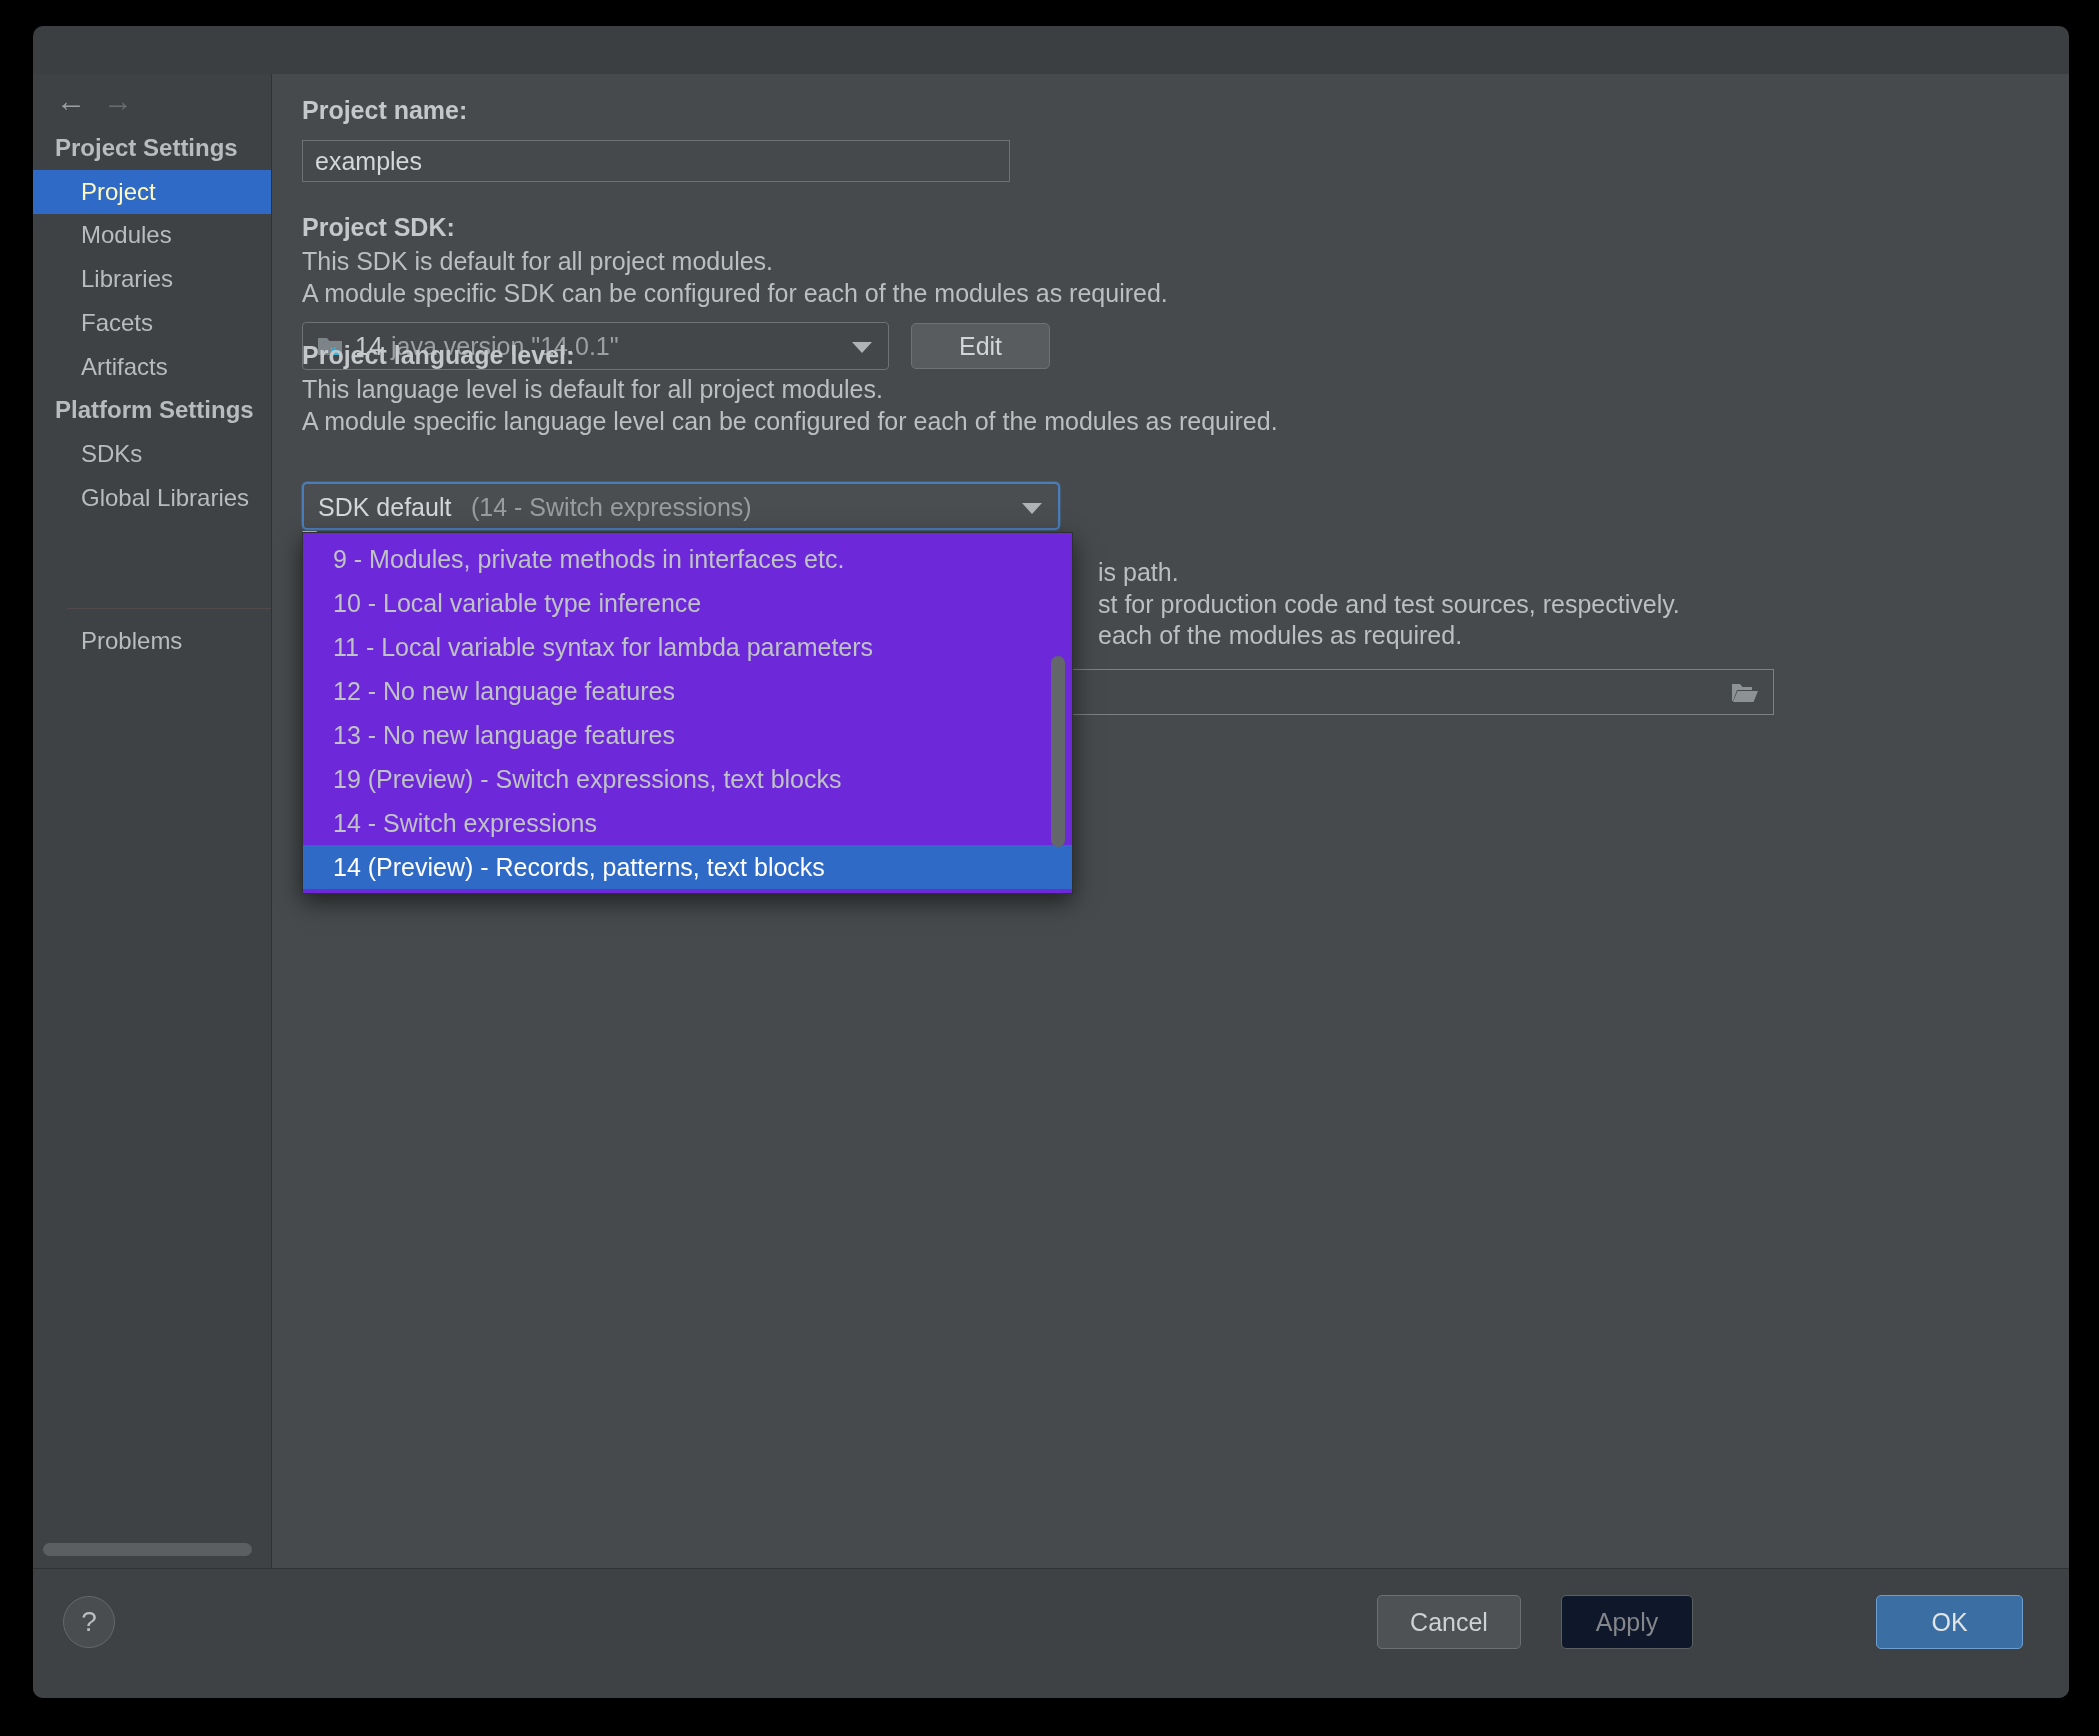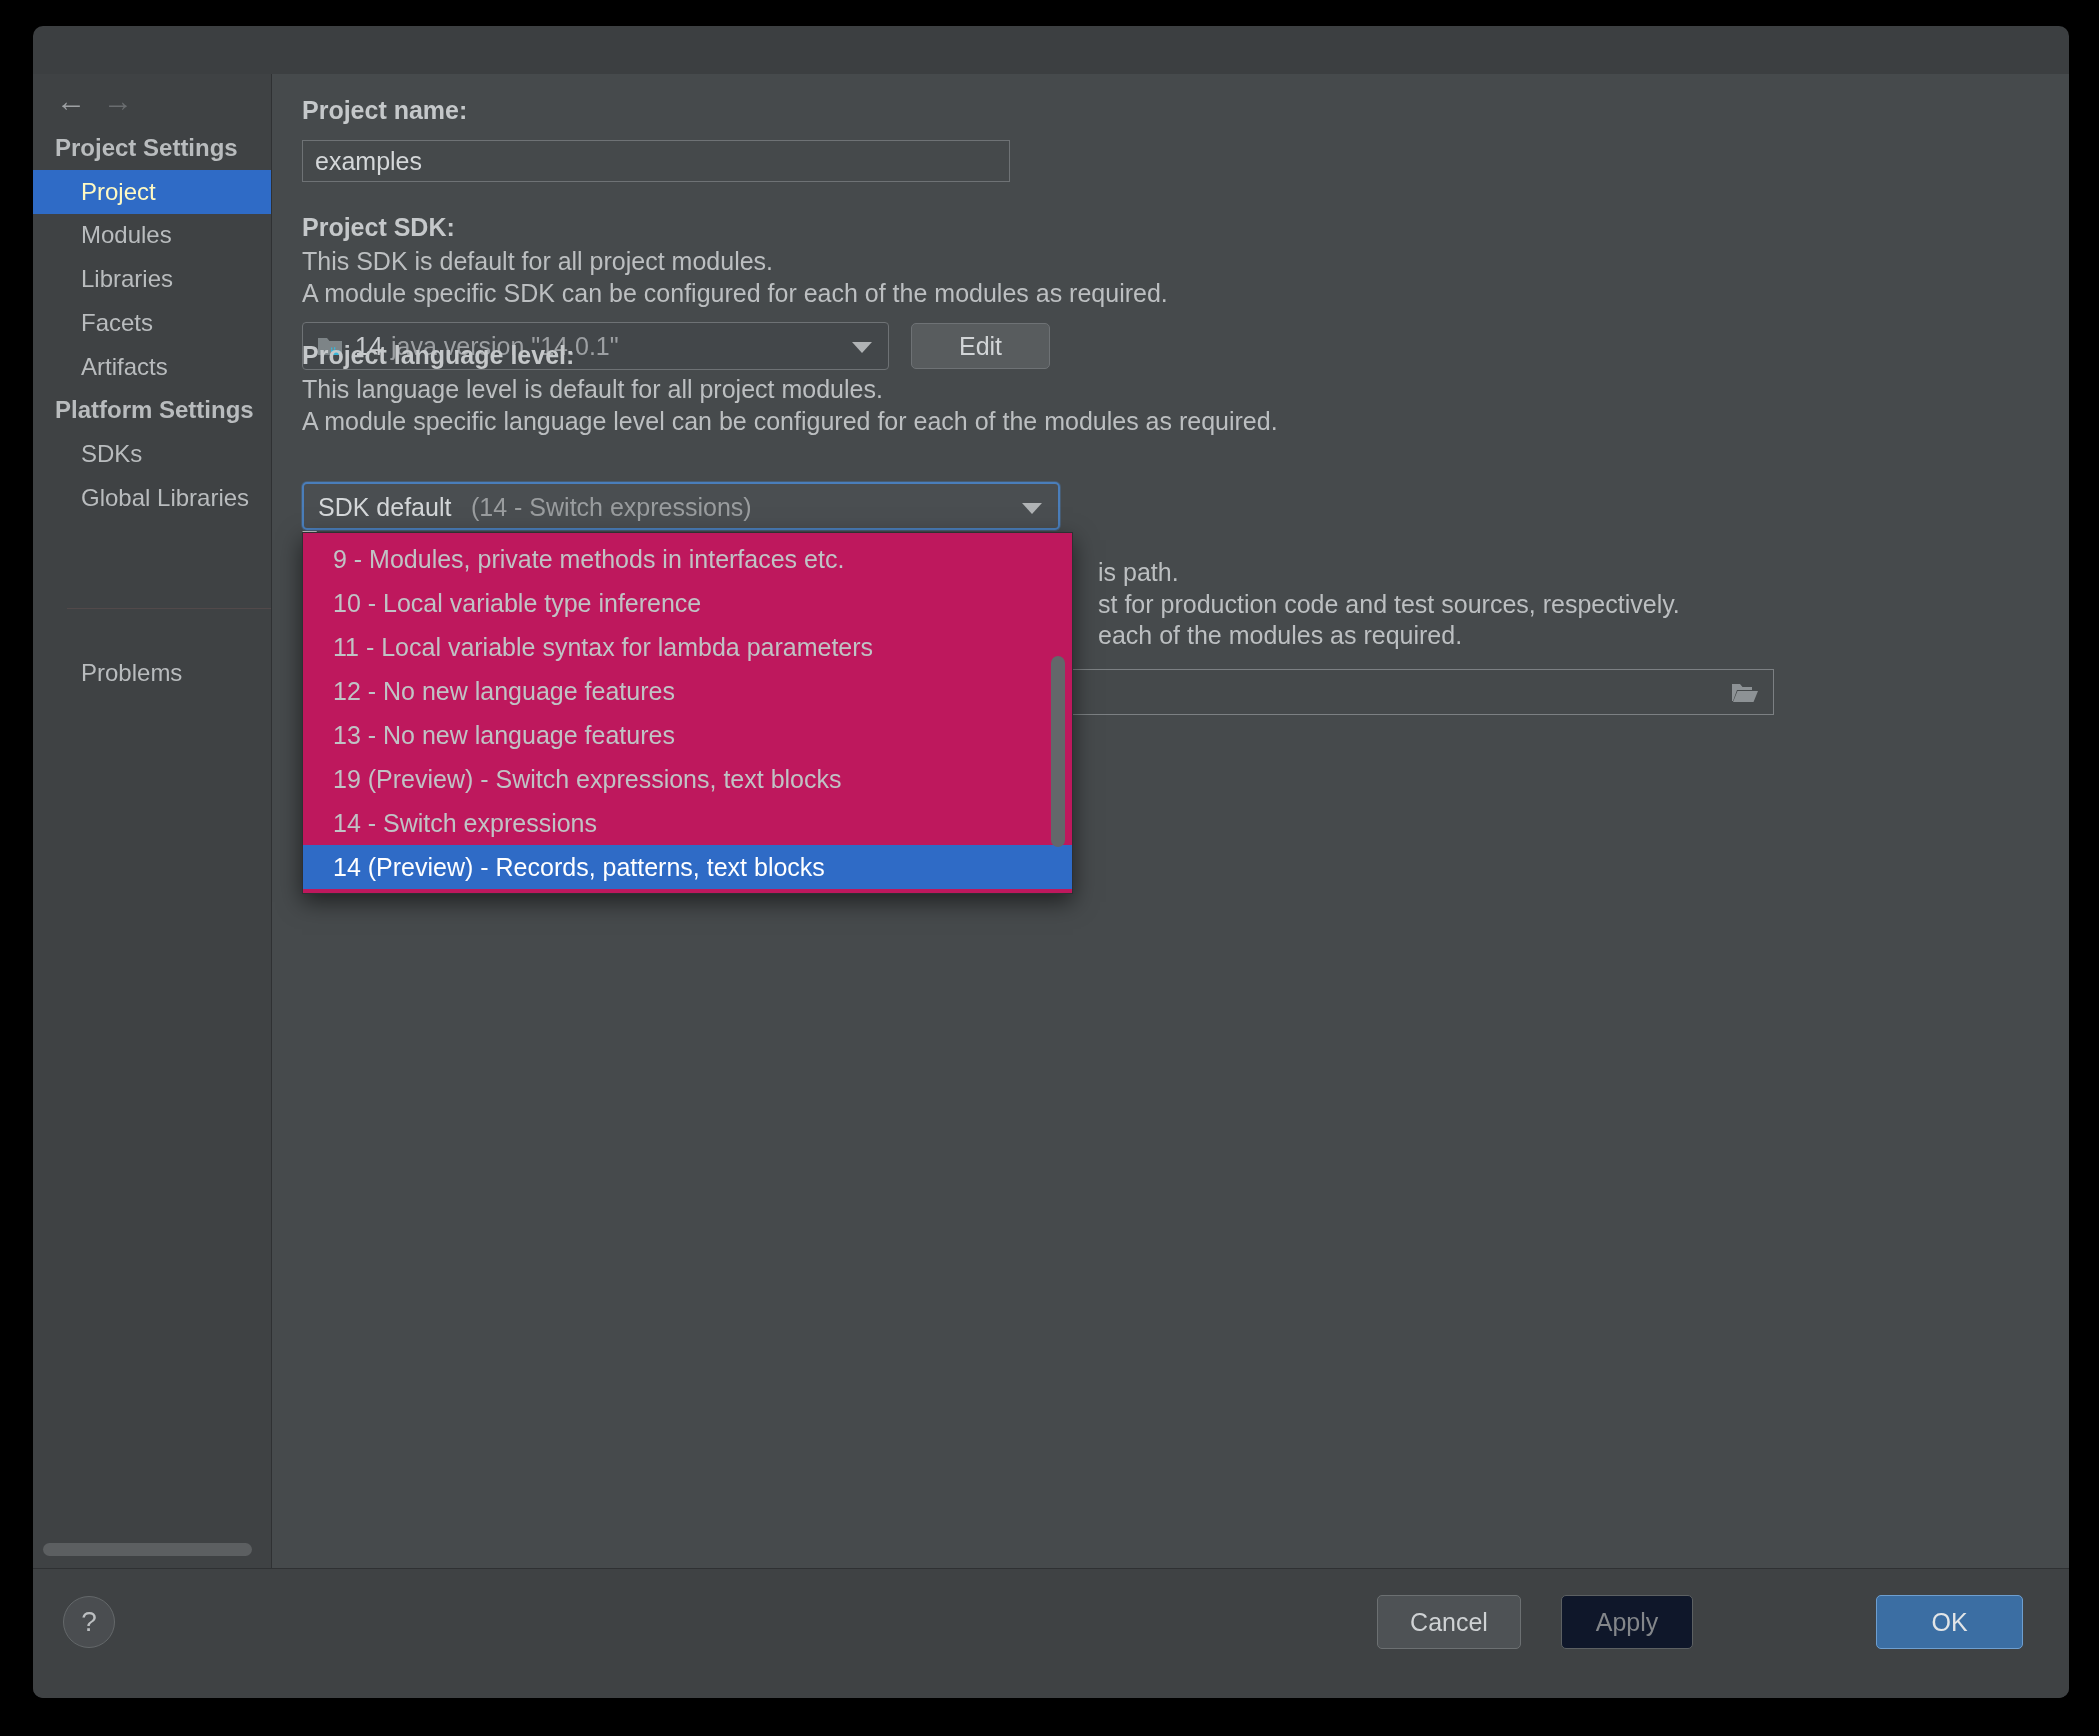--- a/index.html
+++ b/index.html
@@ -277,21 +277,21 @@
     border-right: 10px solid transparent;
     border-top: 11px solid #b0b3b5;
   }
 
   
   #lang-popup {
     position: absolute;
     left: 0;
     top: 50px;
     width: 771px;
-    background: #be185d;
+    background: #6d28d9;
     border: 1px solid #2e3032;
     box-shadow: 0 8px 22px rgba(0,0,0,0.55);
     z-index: 50;
     padding: 4px 0 4px 0;
     box-sizing: border-box;
   }
   .popup-item {
     position: relative;
     height: 44px;
     line-height: 44px;
@@ -417,21 +417,21 @@
     <div class="side-item" style="top:183px">Libraries</div>
     <div class="side-item" style="top:227px">Facets</div>
     <div class="side-item" style="top:271px">Artifacts</div>
 
     <div class="side-group" style="top:314px">Platform Settings</div>
     <div class="side-item" style="top:358px">SDKs</div>
     <div class="side-item" style="top:402px">Global Libraries</div>
 
     <div id="side-divider"></div>
 
-    <div class="side-item" style="top:577px">Problems</div>
+    <div class="side-item" style="top:545px">Problems</div>
 
     <div id="side-hscroll-track">
       <div id="side-hscroll-thumb"></div>
     </div>
   </div>
 
   <div id="content">
 
     <div style="position:absolute; left:30px; top:22px; width:896px;">
       <div class="lbl-bold" style="left:0; top:0;">Project name:</div>

